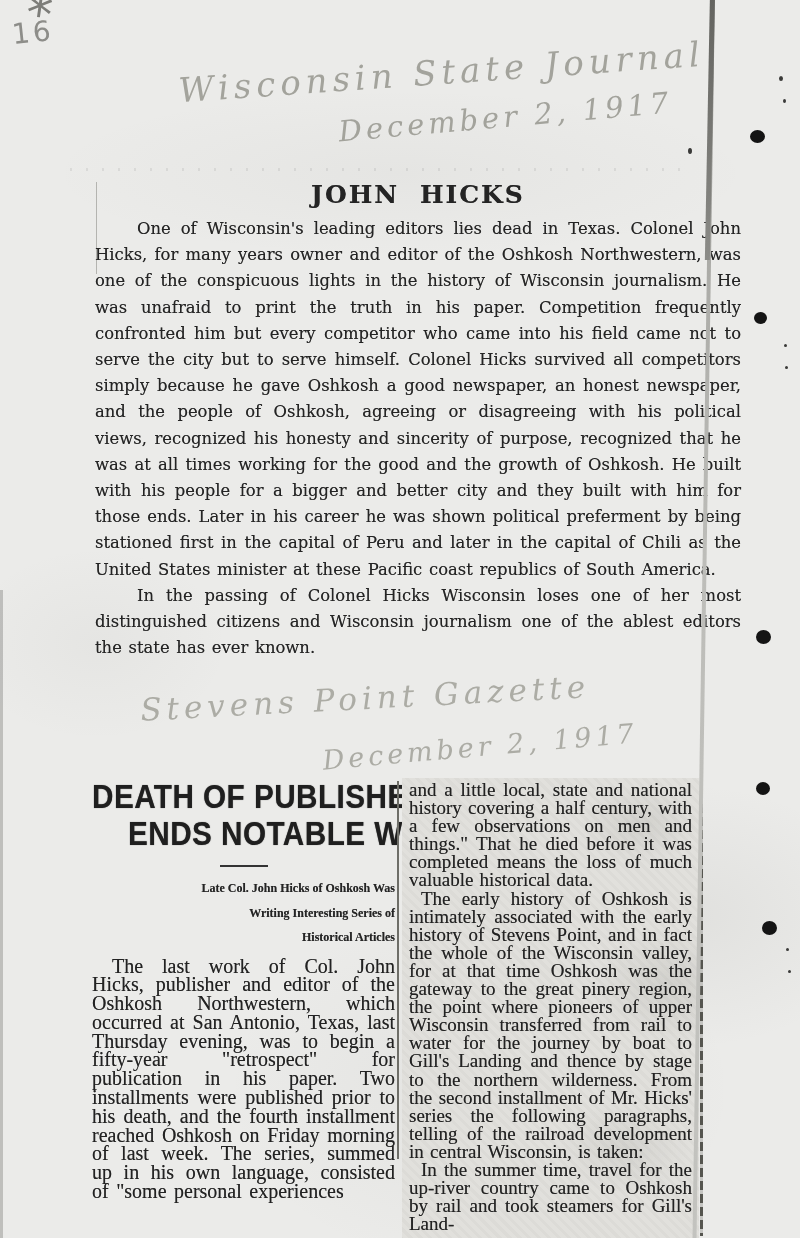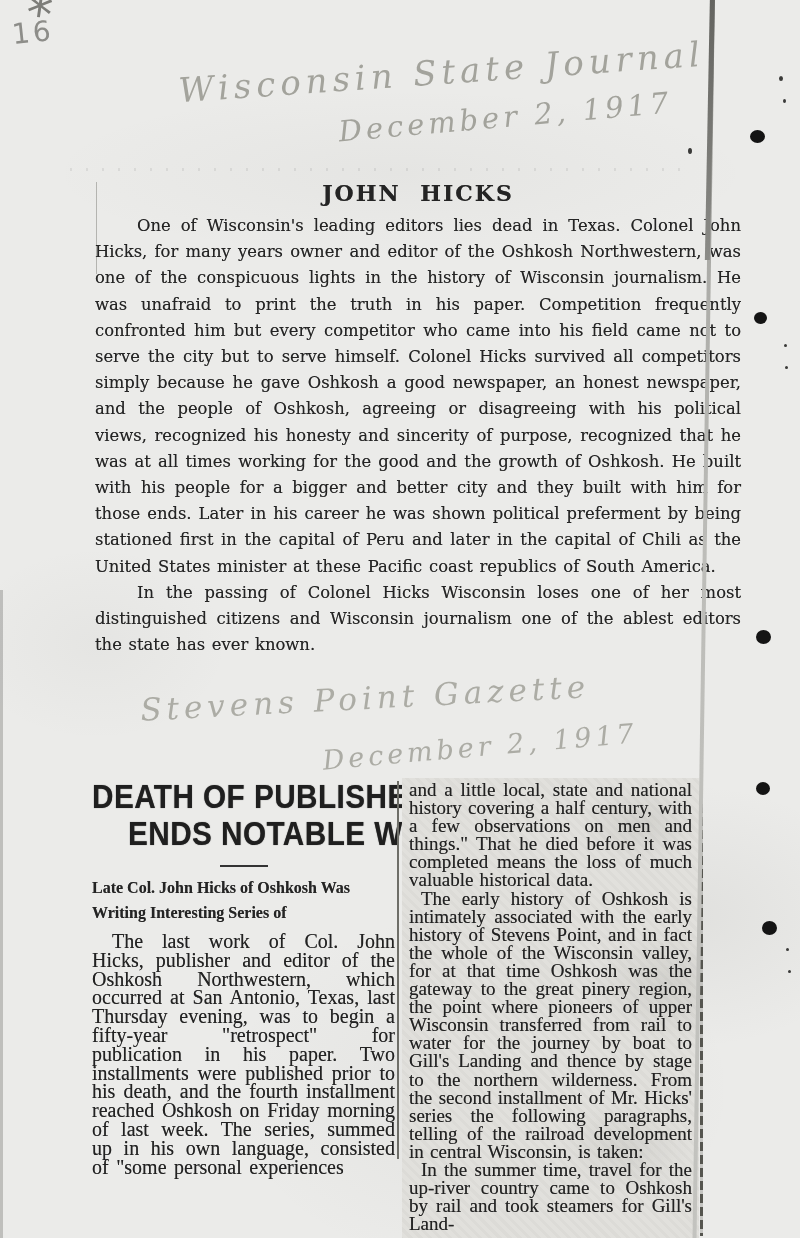--- a/index.html
+++ b/index.html
@@ -30,21 +30,21 @@
   }
   .corner-number {
     position:absolute; left:12px; top:16px; font-family:"DejaVu Sans", sans-serif;
     font-size:28px; color:#8d8d89; transform:rotate(-6deg); letter-spacing:3px;
   }
 
   
   .article1 { position:absolute; left:95px; top:180px; width:646px; color:#242424; }
   .article1 .title {
     text-align:center; font-family:"DejaVu Serif", serif; font-weight:bold;
-    font-size:22px; letter-spacing:2px; word-spacing:10px; margin:0 0 7px 0;
+    font-size:25px; letter-spacing:2px; word-spacing:10px; margin:0 0 7px 0;
     text-shadow:0 0 .6px rgba(30,30,30,.55);
   }
   .article1 p {
     margin:0; font-family:"DejaVu Serif", serif; font-size:16.4px; line-height:26.2px;
     text-align:justify; text-indent:42px; word-spacing:1.5px;
     text-shadow:0 0 .5px rgba(30,30,30,.5);
   }
   .clip-edge-a1 { position:absolute; left:96px; top:182px; width:1px; height:92px; background:#b4b4b0; }
   .grain-band { position:absolute; left:70px; top:168px; width:620px; height:3px; opacity:.4;
     background:repeating-linear-gradient(90deg, rgba(0,0,0,.18) 0 2px, transparent 2px 16px); }
@@ -54,22 +54,22 @@
   .col-left { position:absolute; left:0; top:0; width:303px; }
   .headline {
     font-family:"Liberation Sans", sans-serif; font-weight:bold; font-size:33px;
     line-height:37px; color:#1f1f1f; white-space:nowrap;
     transform:scaleX(0.9); transform-origin:left top; letter-spacing:.5px;
     text-shadow:0 0 1px rgba(25,25,25,.7);
   }
   .headline.l2 { margin-left:36px; }
   .hl-divider { width:48px; border-top:2.5px solid #333; margin:13px auto 9px auto; }
   .subhead {
-    font-family:"Liberation Serif", serif; font-weight:bold; font-size:16px;
-    line-height:24.5px; text-align:left; color:#242424;
+    font-family:"Liberation Serif", serif; font-weight:bold; font-size:12px;
+    line-height:24.5px; text-align:right; color:#242424;
     text-shadow:0 0 .4px rgba(30,30,30,.5);
   }
   .col-left .body p {
     margin:7px 0 0 0; font-size:20px; line-height:18.8px; text-align:justify;
     word-spacing:2.5px; text-indent:20px; text-shadow:0 0 .5px rgba(30,30,30,.5);
   }
   .col-rule { position:absolute; left:305px; top:3px; width:2px; height:378px; background:#6e6e68; }
   .col-right {
     position:absolute; left:310px; top:0; width:297px; box-sizing:border-box;
     padding:3px 7px 8px 7px; min-height:388px;
@@ -124,20 +124,21 @@
   <div class="hw hw-mid-pub">Stevens Point Gazette</div>
   <div class="hw hw-mid-date">December 2, 1917</div>
 
   <div class="article2">
     <div class="col-left">
       <div class="headline l1">DEATH OF PUBLISHER</div>
       <div class="headline l2">ENDS NOTABLE WORK</div>
       <div class="hl-divider"></div>
       <div class="subhead">Late Col. John Hicks of Oshkosh Was</div>
       <div class="subhead">Writing Interesting Series of</div>
+      <div class="subhead">Historical Articles</div>
       <div class="body">
         <p>The last work of Col. John Hicks, publisher and editor of the Oshkosh Northwestern, which occurred at San Antonio, Texas, last Thursday evening, was to begin a fifty-year "retrospect" for publication in his paper. Two installments were published prior to his death, and the fourth installment reached Oshkosh on Friday morning of last week.  The series, summed up in his own language, consisted of "some personal experiences</p>
       </div>
     </div>
     <div class="col-rule"></div>
     <div class="col-right">
       <p>and a little local, state and national history covering a half century, with a few observations on men and things."  That he died before it was completed means the loss of much valuable historical data.</p>
       <p class="ind">The early history of Oshkosh is intimately associated with the early history of Stevens Point, and in fact the whole of the Wisconsin valley, for at that time Oshkosh was the gateway to the great pinery region, the point where pioneers of upper Wisconsin transferred from rail to water for the journey by boat to Gill's Landing and thence by stage to the northern wilderness.  From the second installment of Mr. Hicks' series the following paragraphs, telling of the railroad development in central Wisconsin, is taken:</p>
       <p class="ind">In the summer time, travel for the up-river country came to Oshkosh by rail and took steamers for Gill's Land-</p>
     </div>

